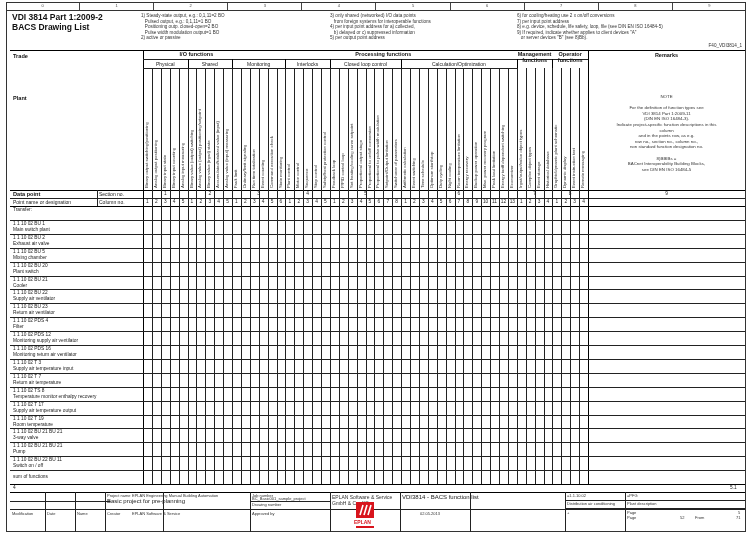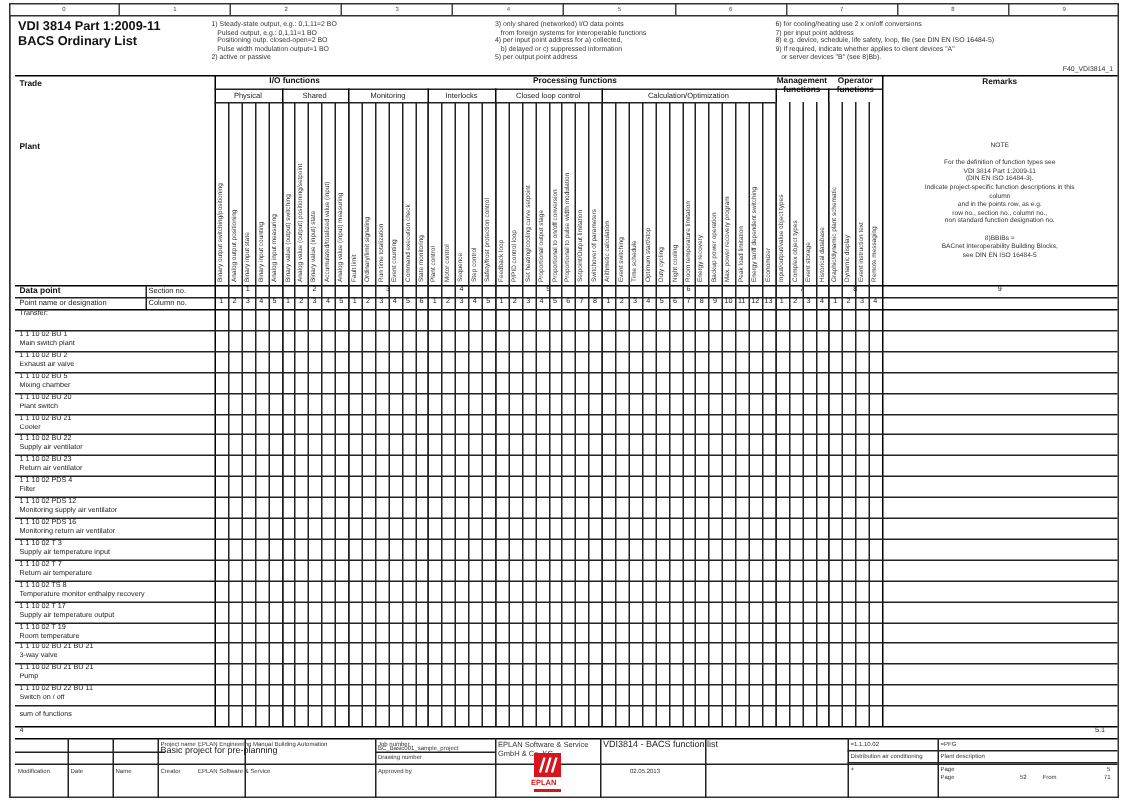--- a/index.html
+++ b/index.html
@@ -39,22 +39,22 @@
   <div>5</div>
   <div>6</div>
   <div>7</div>
   <div>8</div>
   <div>9</div>
 </div>
 <div class="frame"></div>
 <div class="lside"></div>
 
 <div class="title1">
-  <div>VDI 3814 Part 1:2009-11</div>
-  <div>BACS Ordinary List</div>
+  <div>VDI 3814 Part 1:2009-2</div>
+  <div>BACS Drawing List</div>
 </div>
 <div class="notes" style="left:141px;top:13px;">1) Steady-state output, e.g.: 0,1,11=2 BO
    Pulsed output, e.g.: 0,1,11=1 BO
    Positioning outp. closed-open=2 BO
    Pulse width modulation output=1 BO
 2) active or passive</div>
 <div class="notes" style="left:330px;top:13px;">3) only shared (networked) I/O data points
    from foreign systems for interoperable functions
 4) per input point address for a) collected,
    b) delayed or c) suppressed information

